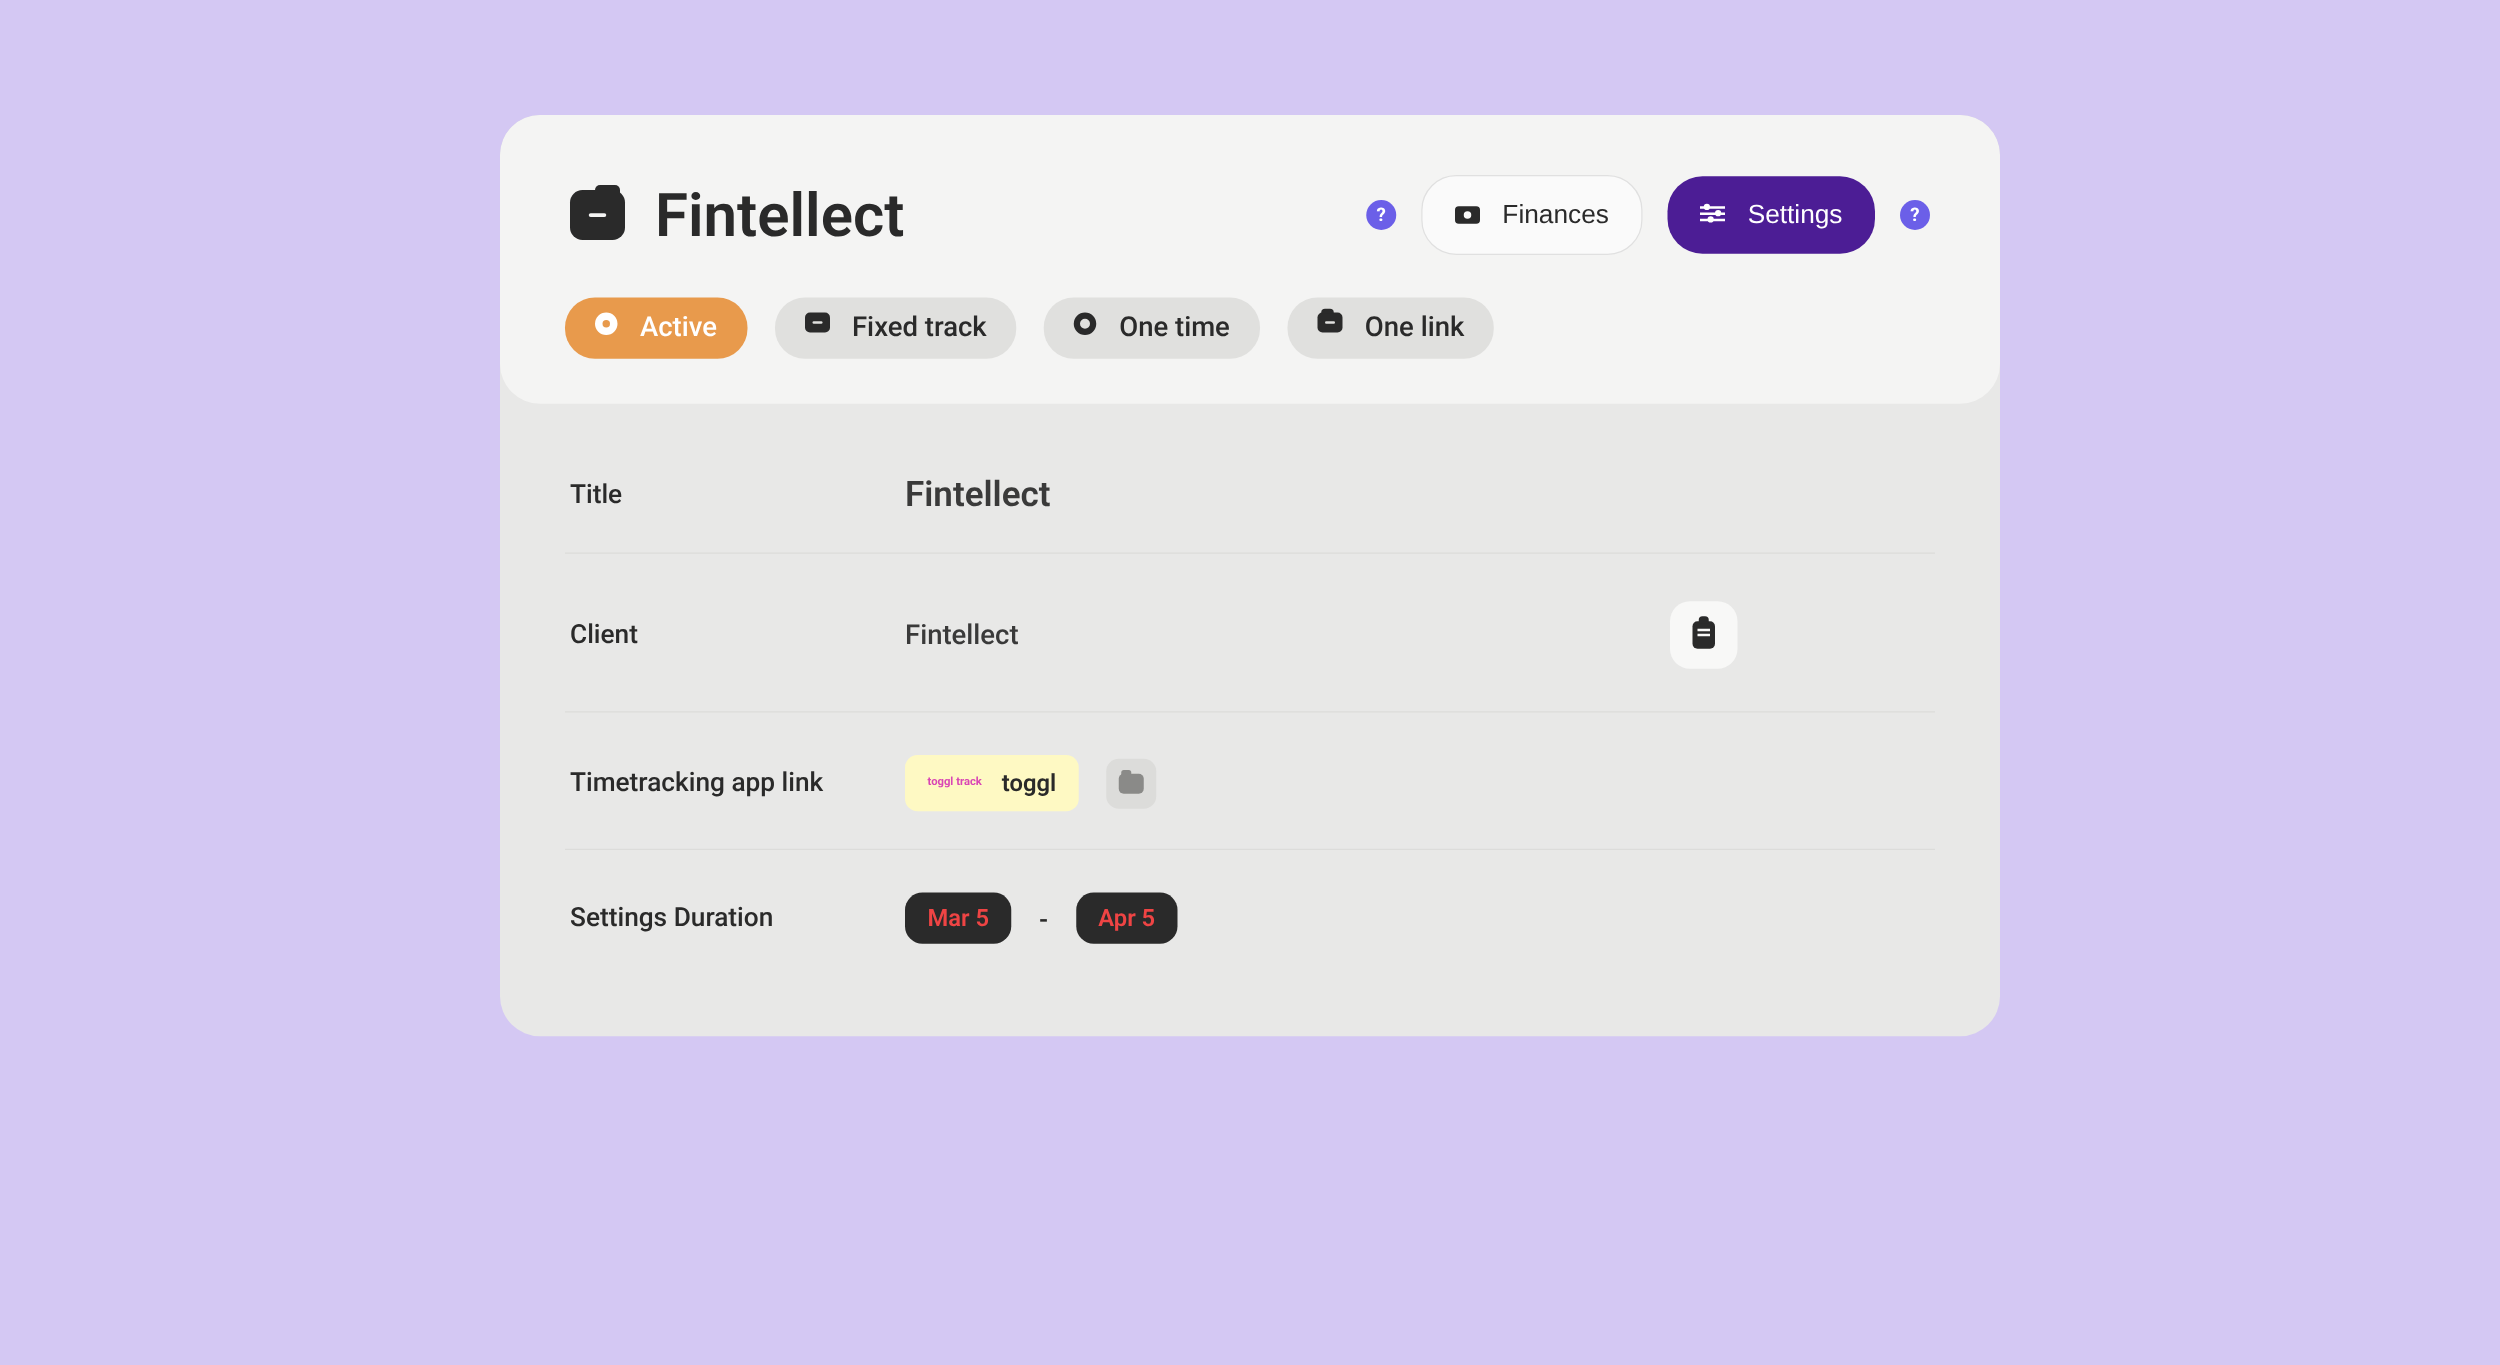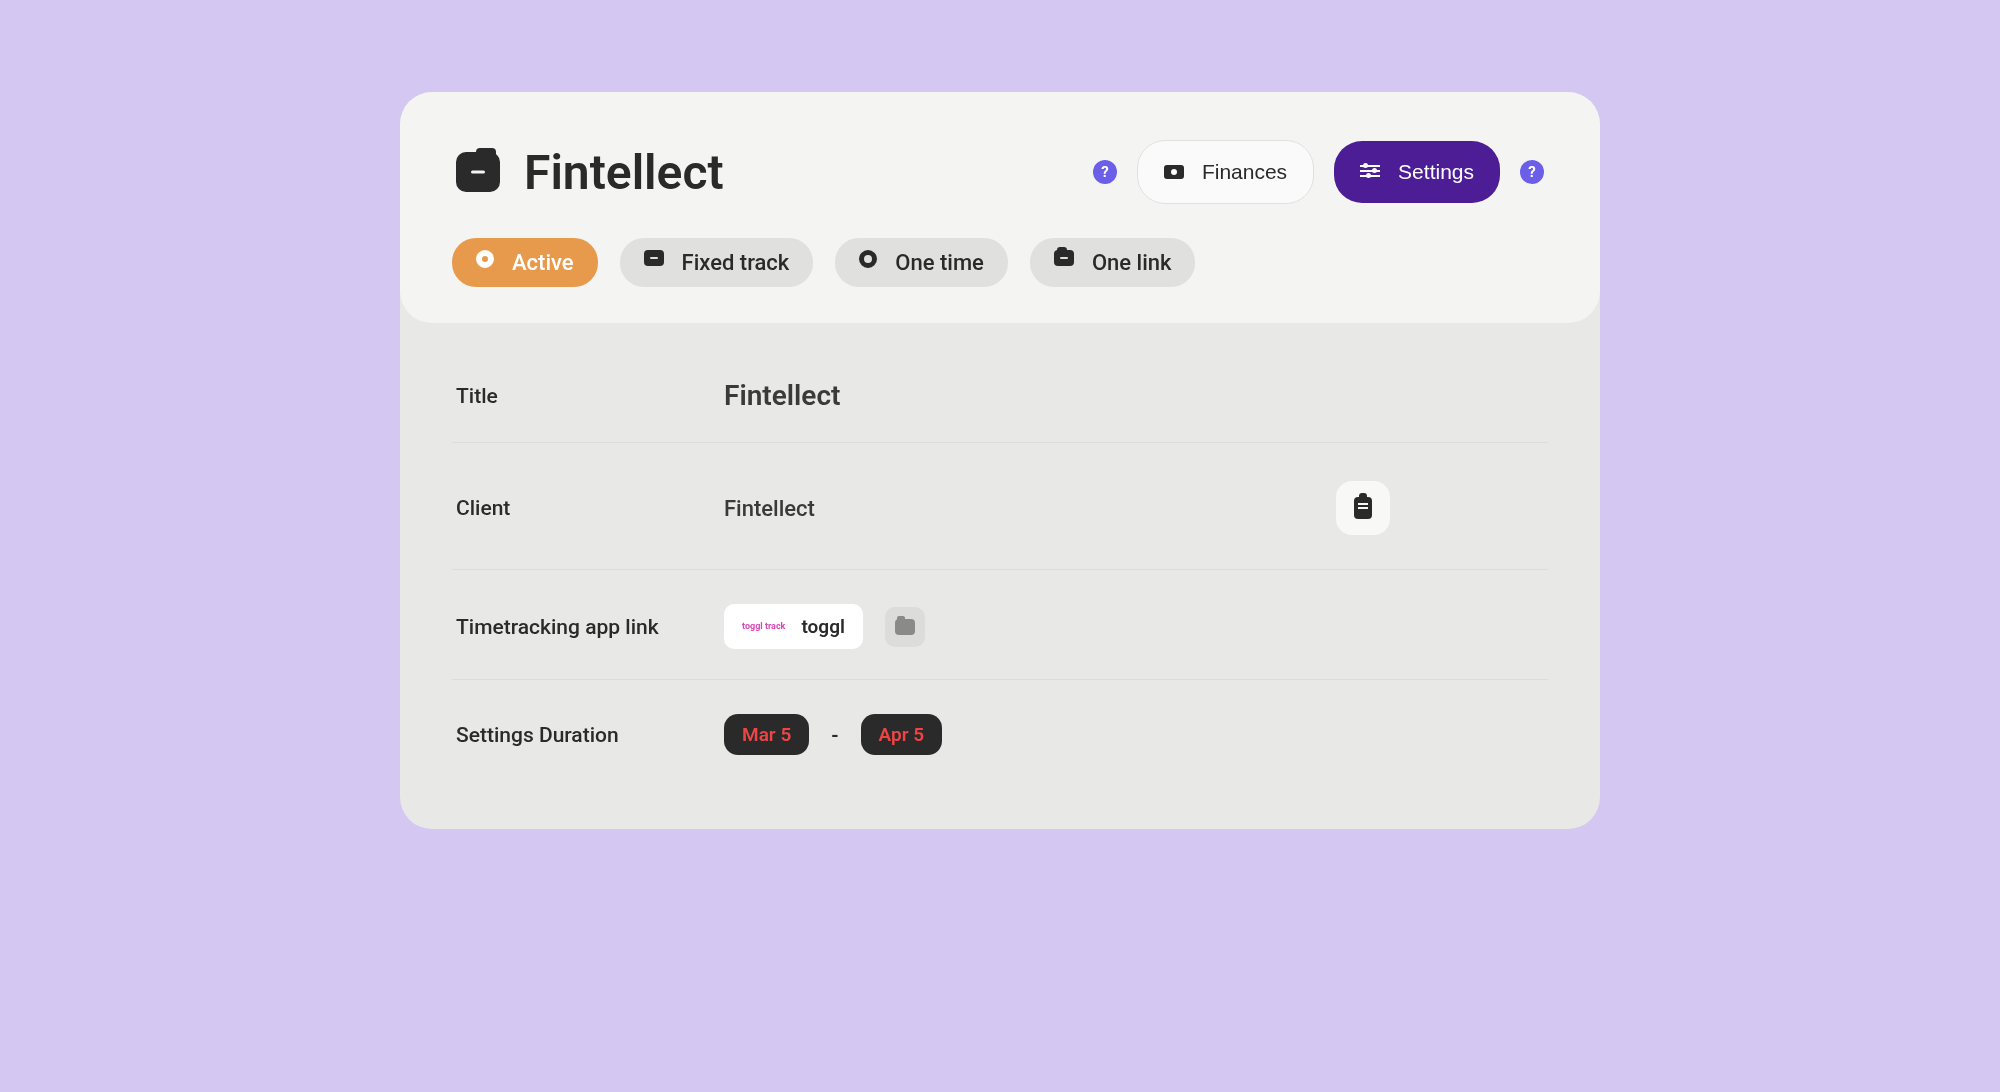--- a/index.html
+++ b/index.html
@@ -275,21 +275,21 @@
       color: #3a3a3a;
     }
     .field-value-text.smaller {
       font-size: 22px;
       font-weight: 500;
     }
     .chip {
       display: flex;
       align-items: center;
       gap: 8px;
-      background: #ffffff;
+      background: #fef9c3;
       padding: 7px 14px;
       border-radius: 10px;
       font-size: 19px;
       font-weight: 600;
       color: #2a2a2a;
     }
     .toggl-badge {
       display: inline-block;
       font-size: 9px;
       color: #d946b5;

